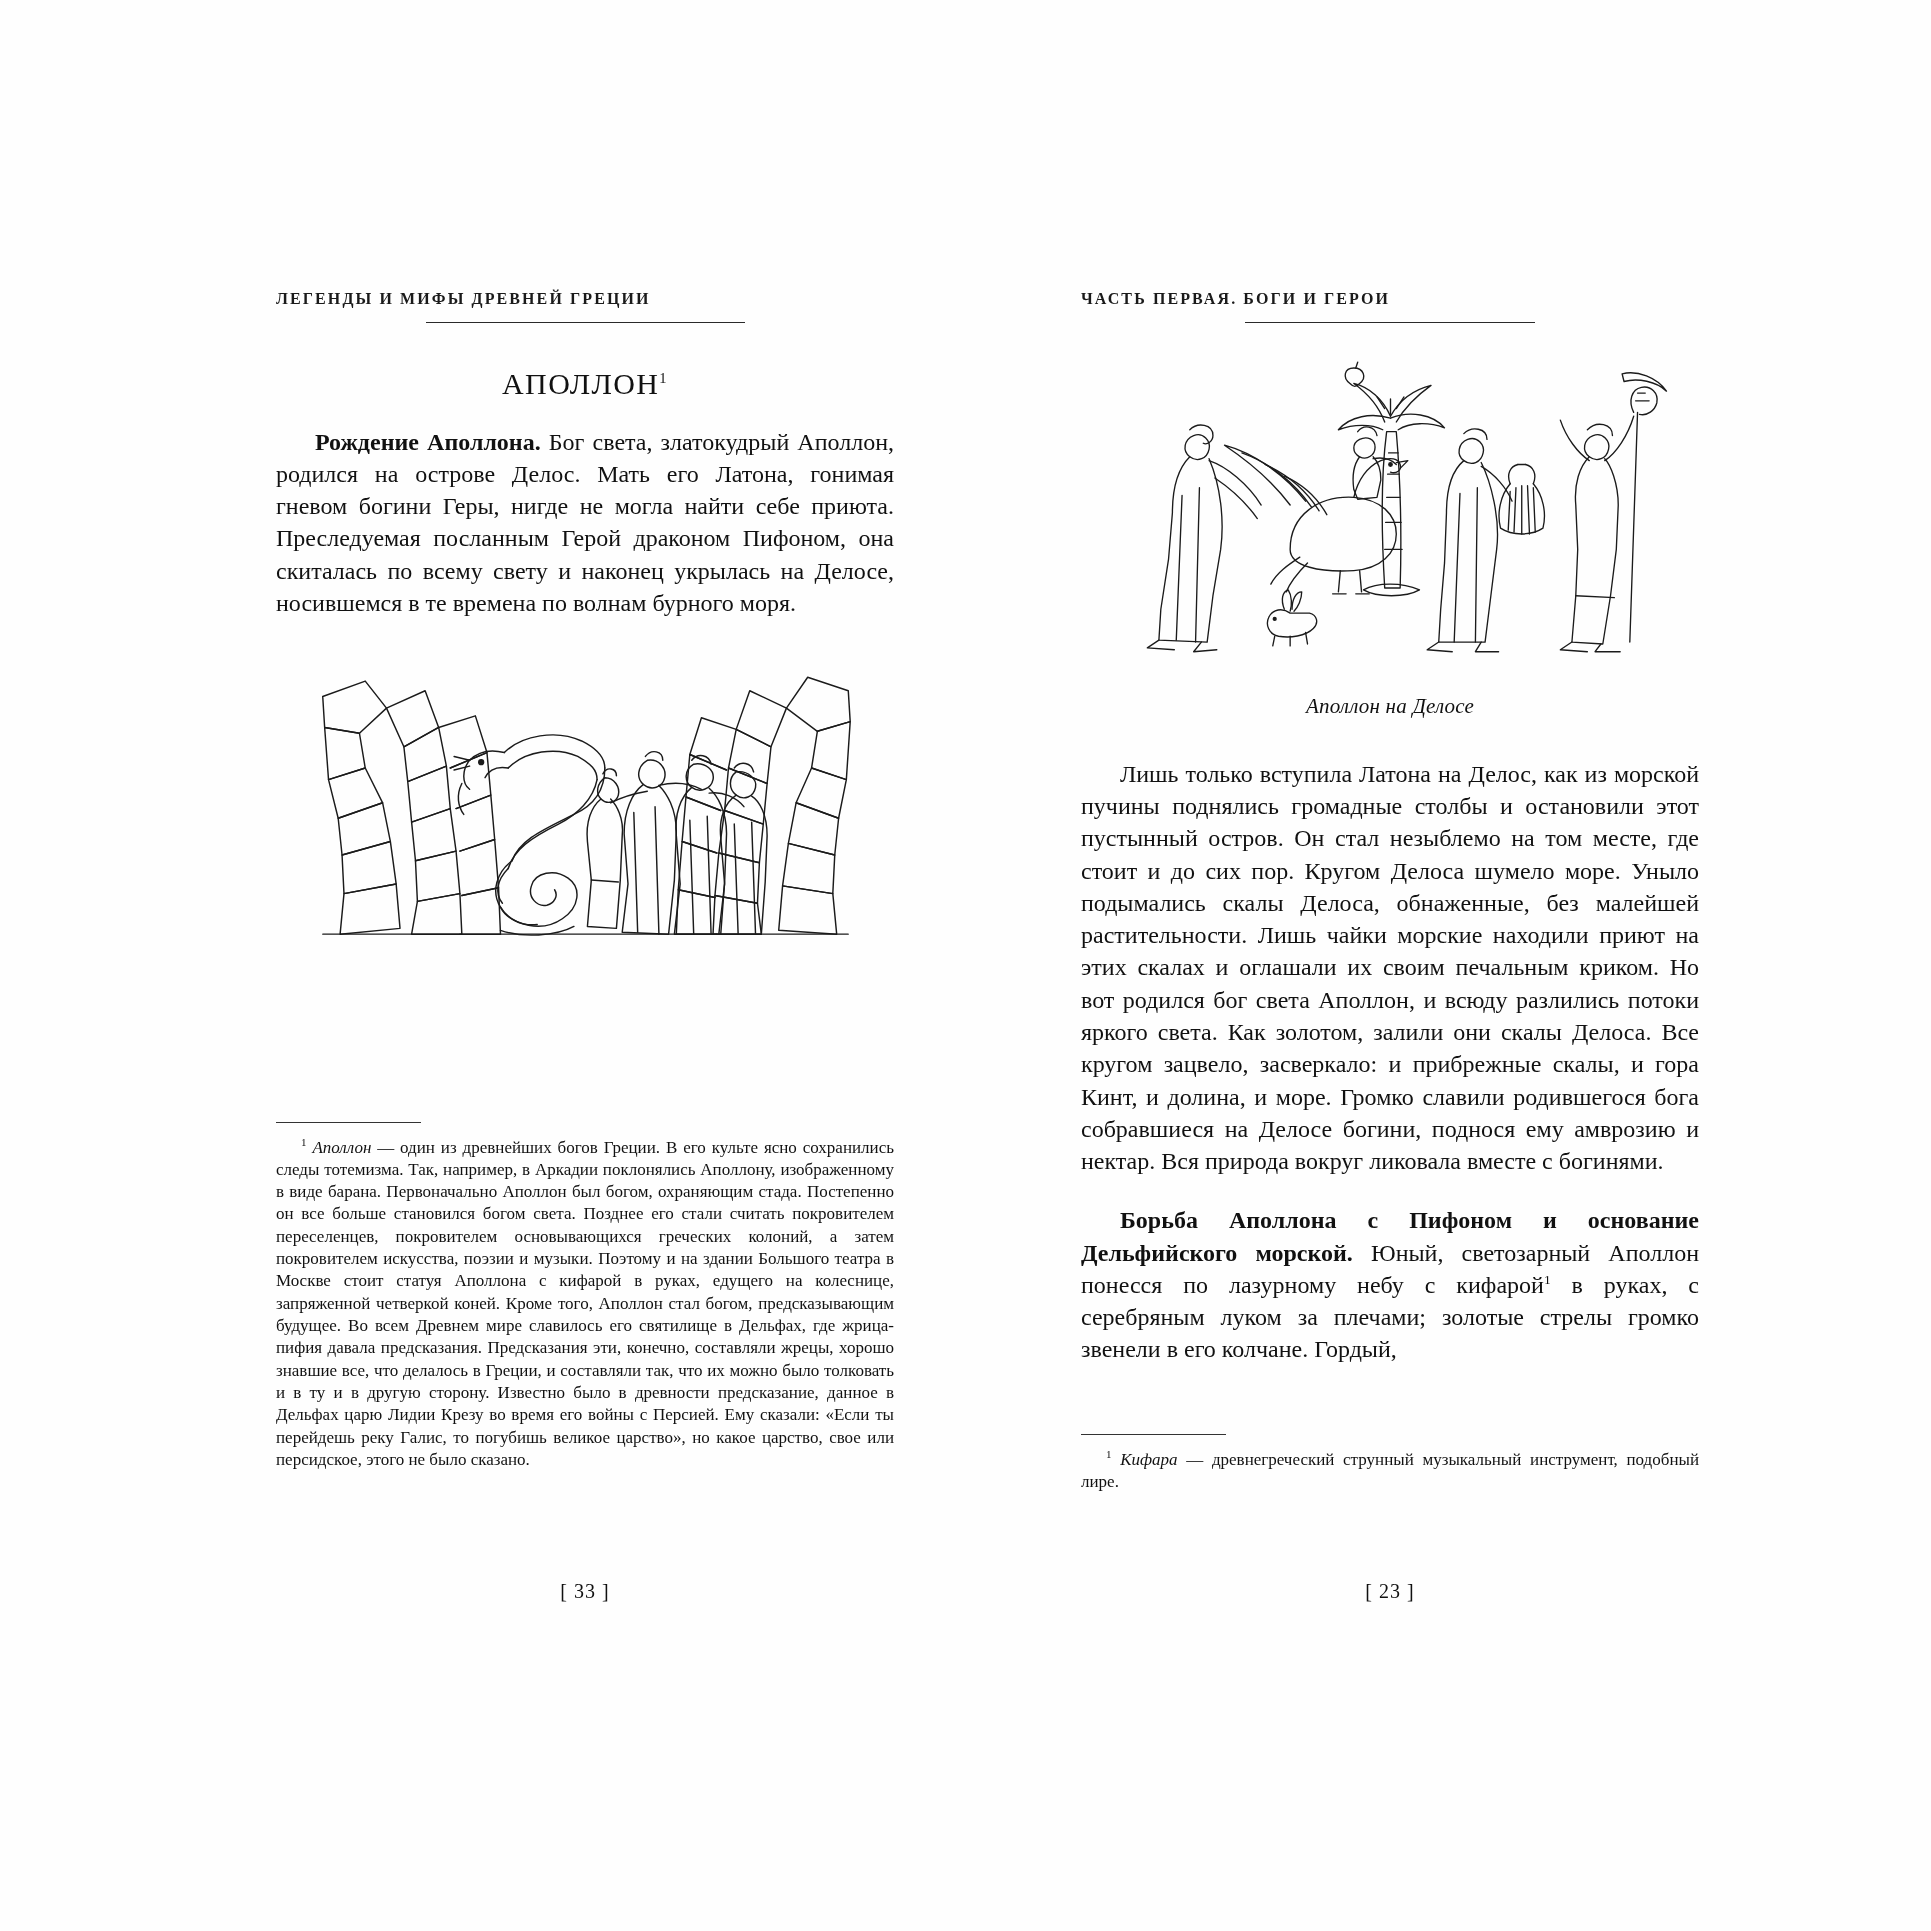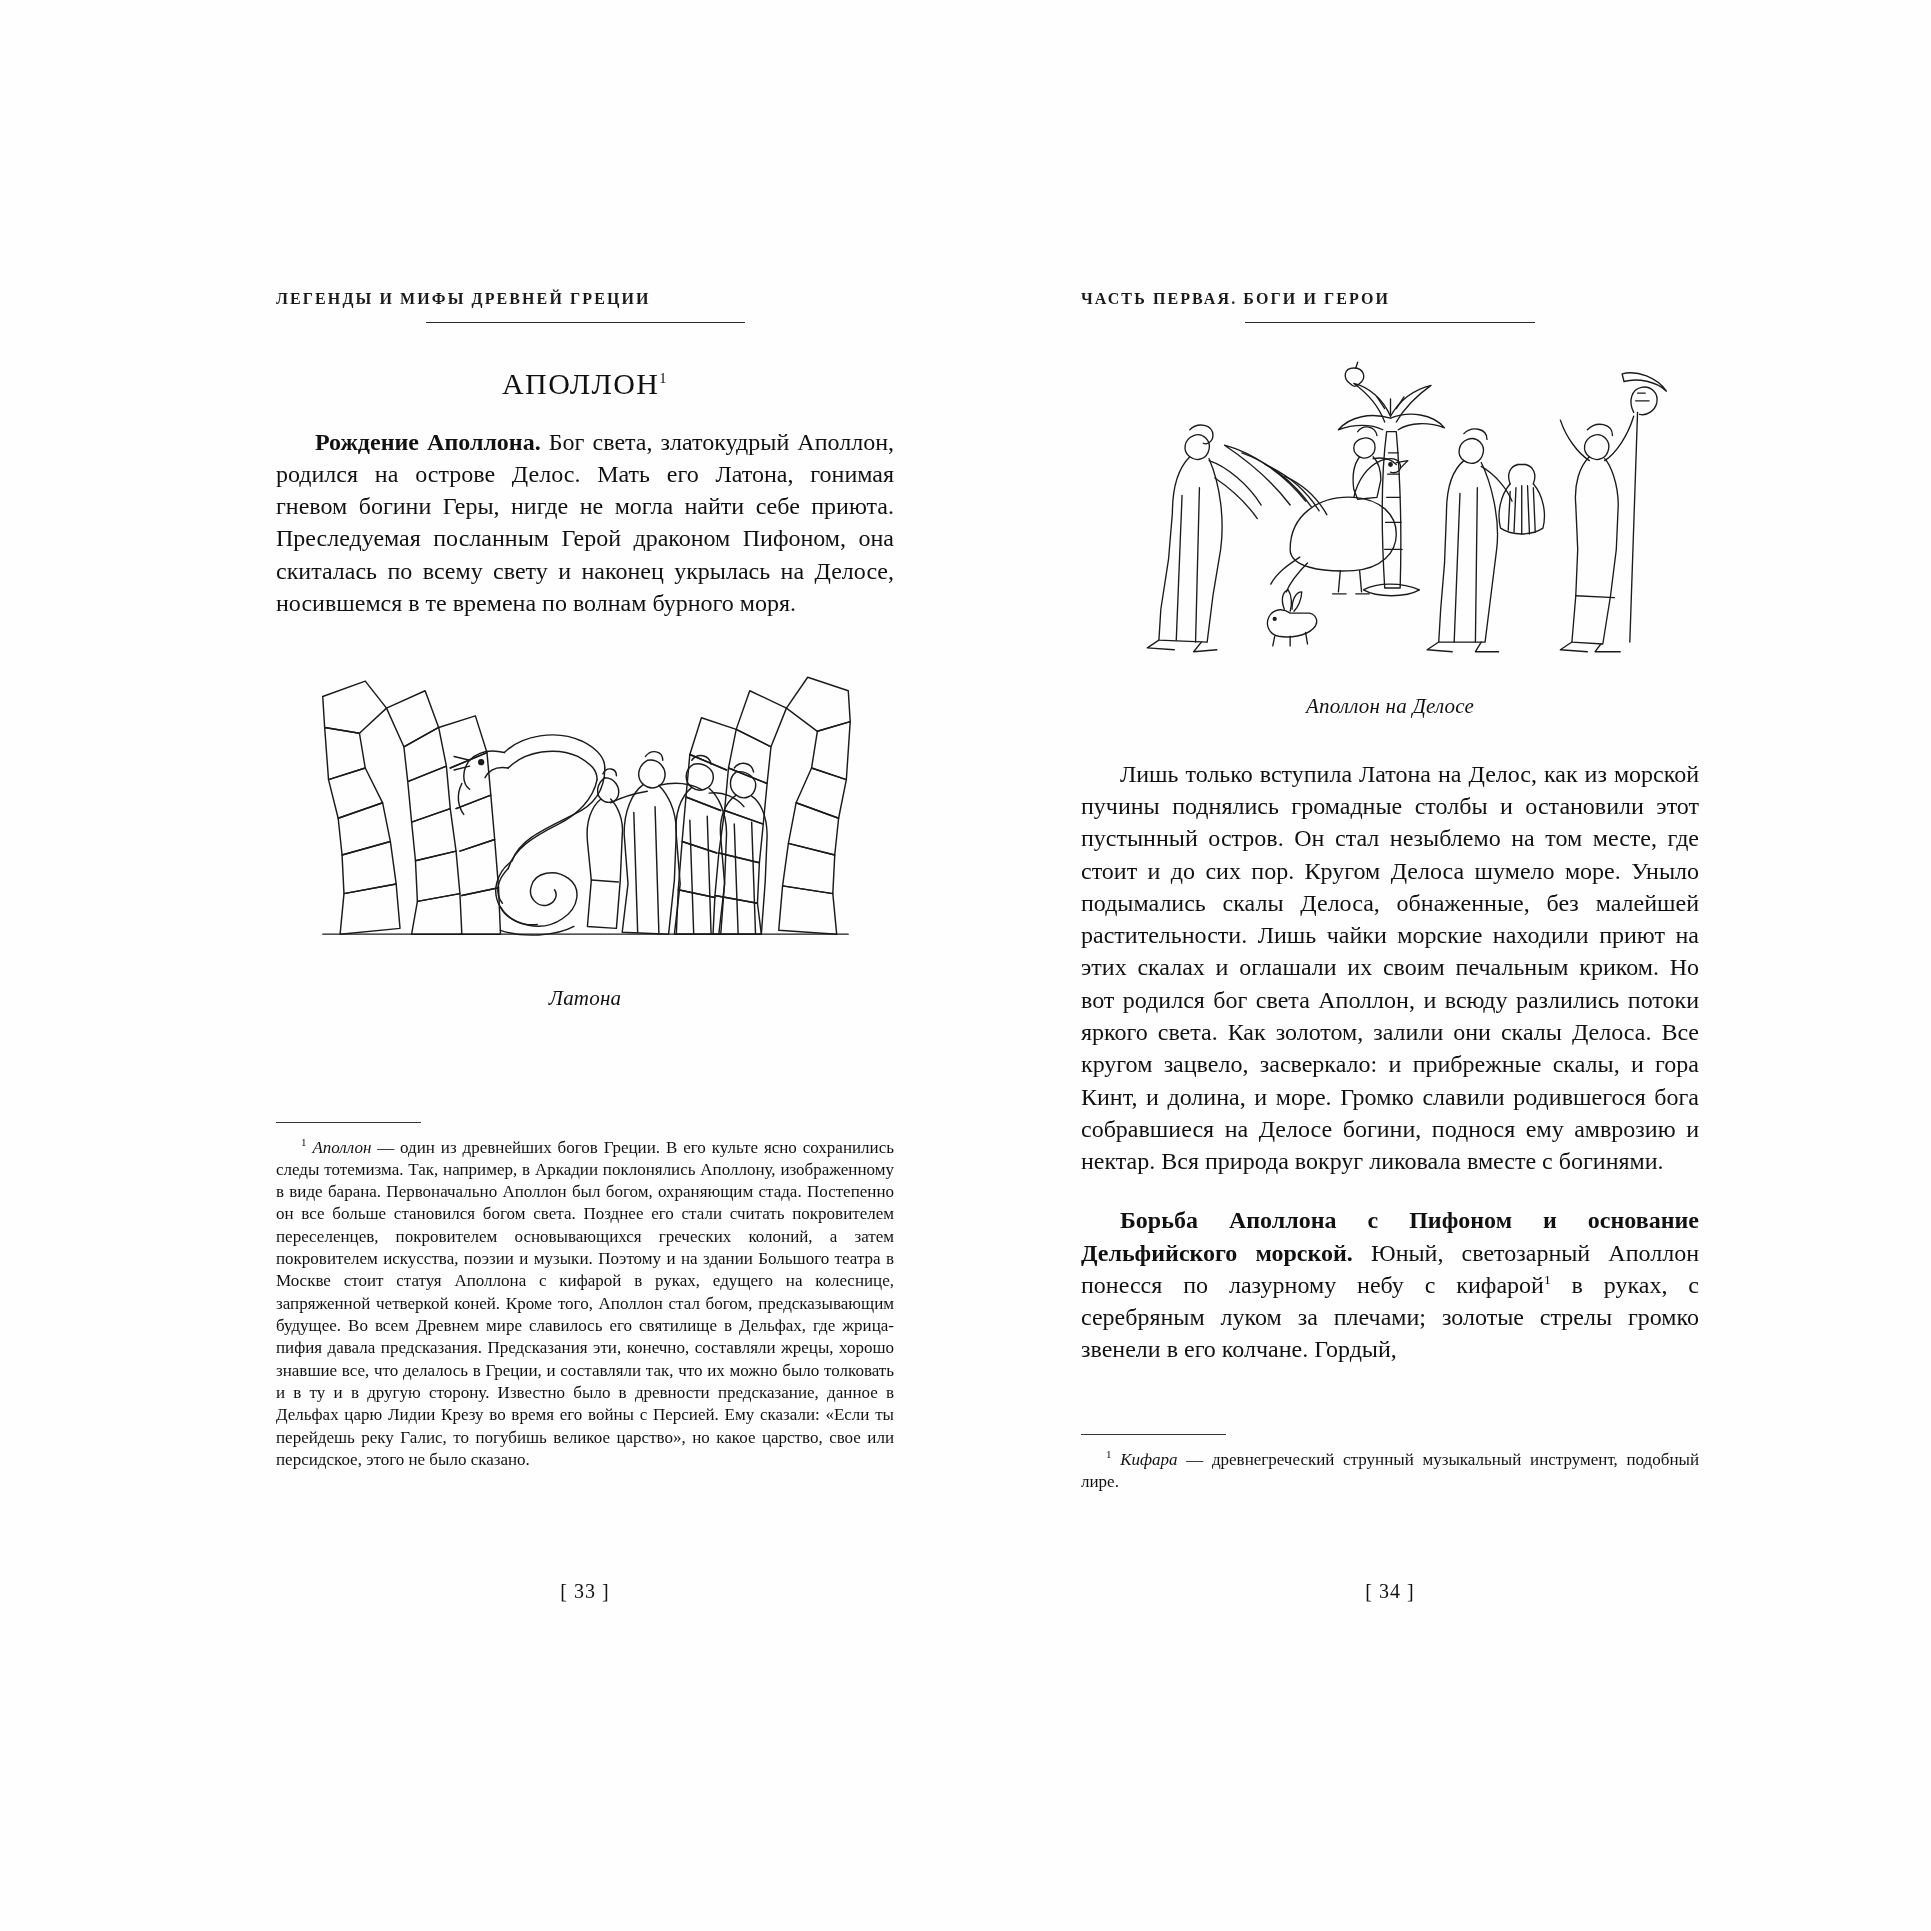--- a/index.html
+++ b/index.html
@@ -213,21 +213,20 @@
           <path d="M436 148 C 424 156, 418 172, 420 192 L 424 240 L 418 292 L 462 292 L 466 238 L 468 190 C 468 168, 460 154, 452 149"></path>
           <path d="M434 178 L 438 292 M 452 176 L 456 292"></path>
 
           <path d="M298 126 C 302 118, 312 120, 312 128"></path>
           <path d="M342 108 C 348 100, 360 102, 360 112"></path>
           <path d="M390 112 C 396 104, 408 106, 410 116"></path>
           <path d="M434 120 C 440 112, 452 114, 454 124"></path>
         </g>
         <path d="M8 292 L552 292" stroke-width="1.2"></path>
       </svg>
-      <figcaption>Латона</figcaption>
     </figure>
 
     <div class="footnote-wrap" style="top: 832px;">
       <div class="footnote-rule"></div>
       <p class="footnote"><sup>1</sup> <i>Аполлон</i><span> — один из древнейших богов Греции. В его культе ясно сохранились следы тотемизма. Так, например, в Аркадии поклонялись Аполлону, изображенному в виде барана. Первоначально Аполлон был богом, охраняющим стада. Постепенно он все больше становился богом света. Позднее его стали считать покровителем переселенцев, покровителем основывающихся греческих колоний, а затем покровителем искусства, поэзии и музыки. Поэтому и на здании Большого театра в Москве стоит статуя Аполлона с кифарой в руках, едущего на колеснице, запряженной четверкой коней. Кроме того, Аполлон стал богом, предсказывающим будущее. Во всем Древнем мире славилось его святилище в Дельфах, где жрица-пифия давала предсказания. Предсказания эти, конечно, составляли жрецы, хорошо знавшие все, что делалось в Греции, и составляли так, что их можно было толковать и в ту и в другую сторону. Известно было в древности предсказание, данное в Дельфах царю Лидии Крезу во время его войны с Персией. Ему сказали: «Если ты перейдешь реку Галис, то погубишь великое царство», но какое царство, свое или персидское, этого не было сказано.</span></p>
     </div>
 
     <div class="folio">[ 33 ]</div>
   </div>
 
@@ -332,17 +331,17 @@
 
     <p class="body" style="margin-top:39px;"><span>Лишь только вступила Латона на Делос, как из морской пучины поднялись громадные столбы и остановили этот пустынный остров. Он стал незыблемо на том месте, где стоит и до сих пор. Кругом Делоса шумело море. Уныло подымались скалы Делоса, обнаженные, без малейшей растительности. Лишь чайки морские находили приют на этих скалах и оглашали их своим печальным криком. Но вот родился бог света Аполлон, и всюду разлились потоки яркого света. Как золотом, залили они скалы Делоса. Все кругом зацвело, засверкало: и прибрежные скалы, и гора Кинт, и долина, и море. Громко славили родившегося бога собравшиеся на Делосе богини, поднося ему амврозию и нектар. Вся природа вокруг ликовала вместе с богинями.</span></p>
 
     <p class="body" style="margin-top:27px;"><b>Борьба Аполлона с Пифоном и основание Дельфийского морской.</b><span> Юный, светозарный Аполлон понесся по лазурному небу с кифарой</span><sup>1</sup><span> в руках, с серебряным луком за плечами; золотые стрелы громко звенели в его колчане. Гордый,</span></p>
 
     <div class="footnote-wrap" style="top: 1144px;">
       <div class="footnote-rule"></div>
       <p class="footnote"><sup>1</sup> <i>Кифара</i><span> — древнегреческий струнный музыкальный инструмент, подобный лире.</span></p>
     </div>
 
-    <div class="folio">[ 34 ]</div>
+    <div class="folio">[ 23 ]</div>
   </div>
 
 </div>
 
 
 </body></html>

